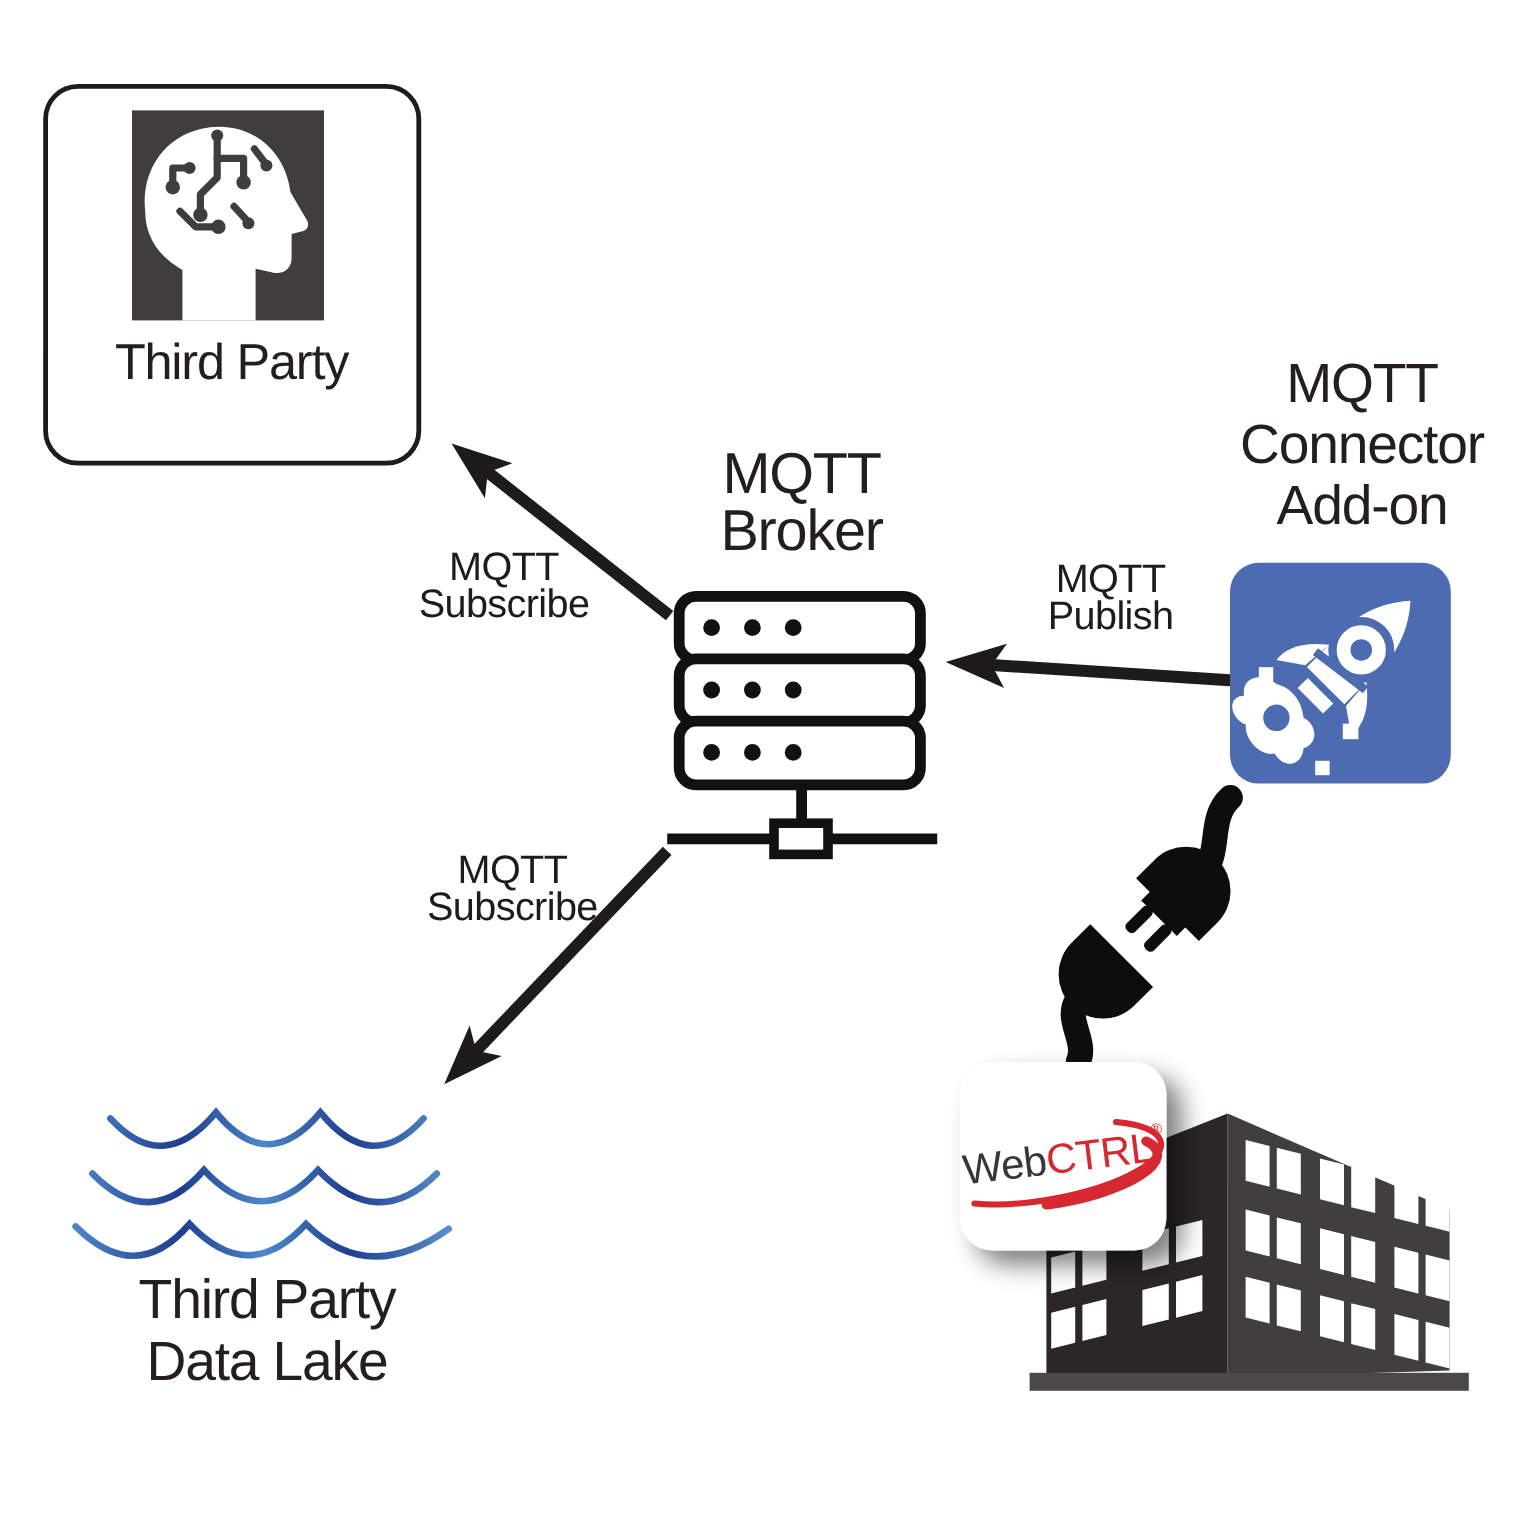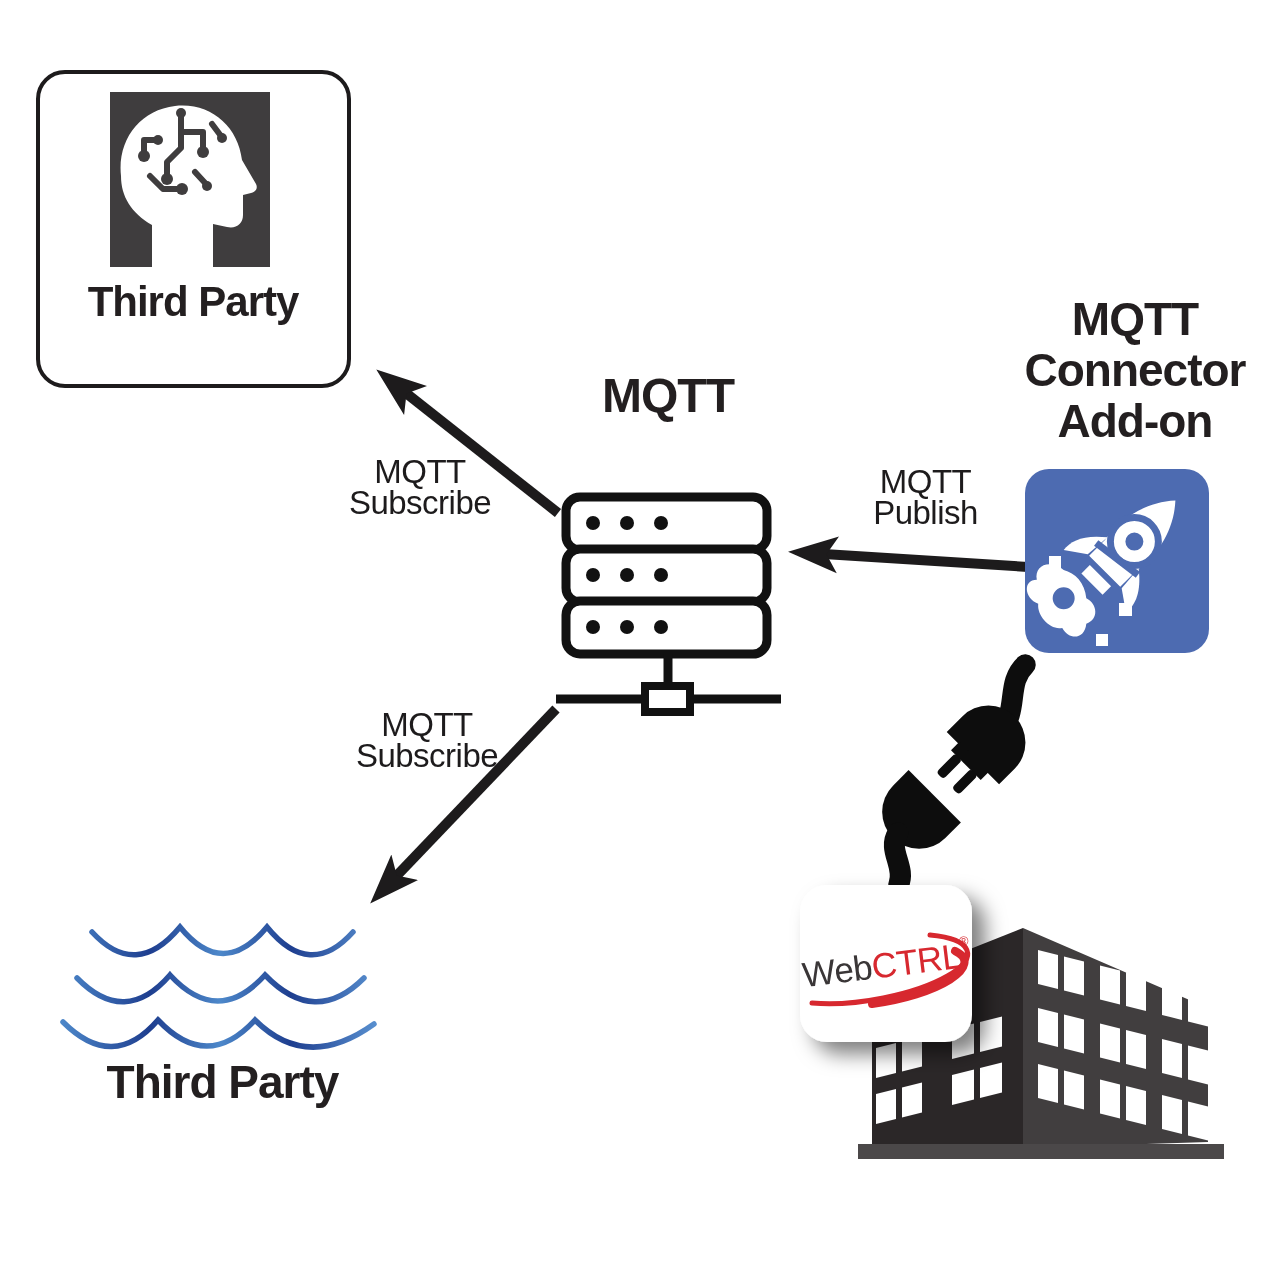--- a/index.html
+++ b/index.html
@@ -1,20 +1,20 @@
 <!DOCTYPE html>
 <html><head>
 <meta charset="utf-8">
 <style>
   html,body{margin:0;padding:0;background:#ffffff;}
   .canvas{position:relative;width:1280px;height:1280px;background:#ffffff;overflow:hidden;
           font-family:"Liberation Sans","DejaVu Sans",sans-serif;}
   .gfx{position:absolute;left:0;top:0;}
   .txt{position:absolute;text-align:center;color:#231f20;}
-  .title{font-weight:bold;letter-spacing:-1px;}
+  .title{font-weight:normal;letter-spacing:-1px;}
   .t-app{left:38px;top:278px;width:310px;font-size:42px;line-height:47px;}
   .t-broker{left:518px;top:372px;width:300px;font-size:48px;line-height:47px;}
   .t-conn{left:980px;top:294px;width:310px;font-size:46px;line-height:51px;}
   .t-lake{left:60px;top:1056px;width:325px;font-size:46px;line-height:52px;}
   .lbl{font-size:33px;line-height:31px;letter-spacing:-0.5px;color:#1d1b1c;}
   .l-sub-top{left:340px;top:456px;width:160px;}
   .l-pub{left:843px;top:466px;width:165px;}
   .l-sub-bot{left:347px;top:709px;width:160px;}
   .webctrl{left:801px;top:943px;width:170px;font-size:35px;letter-spacing:-0.5px;
            transform:rotate(-7deg);white-space:nowrap;}
@@ -183,30 +183,32 @@
       </g>
     </g>
   </svg>
 
   <div class="txt title t-app">
     <div>Third Party</div>
   </div>
 
   <div class="txt title t-broker">
     <div>MQTT</div>
+    <div>Broker</div>
   </div>
 
   <div class="txt title t-conn">
     <div>MQTT</div>
     <div>Connector</div>
     <div>Add-on</div>
   </div>
 
   <div class="txt title t-lake">
     <div>Third Party</div>
+    <div>Data Lake</div>
   </div>
 
   <div class="txt lbl l-sub-top">
     <div>MQTT</div>
     <div>Subscribe</div>
   </div>
 
   <div class="txt lbl l-pub">
     <div>MQTT</div>
     <div>Publish</div>

